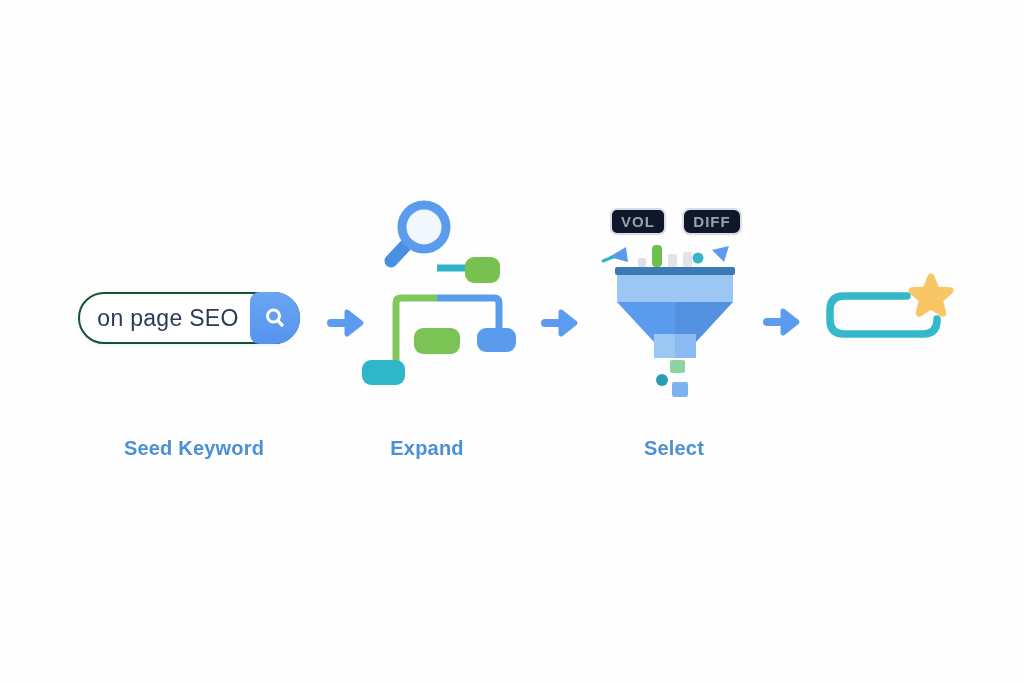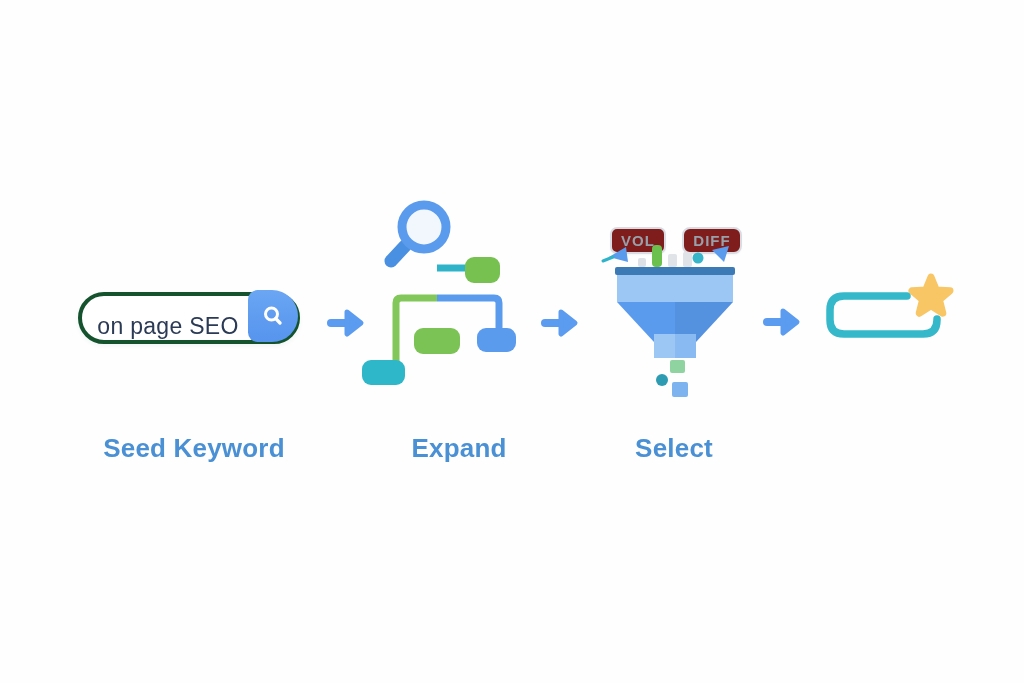--- a/index.html
+++ b/index.html
@@ -4,51 +4,50 @@
 <style>
   html,body{margin:0;padding:0;background:#ffffff;}
   .canvas{
     position:relative;width:1024px;height:683px;background:#fefefe;overflow:hidden;
     font-family:"Liberation Sans", sans-serif;
   }
   .abs{position:absolute;}
   
   .searchbar{
     left:78px;top:292px;width:222px;height:52px;
-    background:#ffffff;border:4px solid #14532d;border-radius:27px;
+    background:#ffffff;border:2px solid #14532d;border-radius:27px;
     box-shadow:0 2px 4px rgba(40,60,100,0.06);
-    display:flex;align-items:flex-end;box-sizing:border-box;
+    display:flex;align-items:center;box-sizing:border-box;
   }
   .search-query{
     flex:1;text-align:center;font-size:23px;color:#2b3a55;letter-spacing:.3px;
     padding-left:6px;white-space:nowrap;
   }
   .search-btn{
     width:50px;height:52px;margin:-2px -2px -2px 0;
     background:linear-gradient(180deg,#6aa6f3,#5694ee);
     border-radius:10px 27px 27px 10px;
     display:flex;align-items:center;justify-content:center;flex:none;
   }
   
   .tag{
-    height:27px;background:#7f1d1d;border:2px solid #d9dde3;border-radius:7px;
+    height:27px;background:#0f172a;border:2px solid #d9dde3;border-radius:7px;
     box-sizing:border-box;display:flex;align-items:center;justify-content:center;
     font-size:15px;font-weight:bold;color:#98a0aa;letter-spacing:1px;
     box-shadow:0 1px 2px rgba(0,0,0,0.04);
-    margin-top:19px;
   }
   .tag-vol{left:610px;top:208px;width:56px;}
   .tag-diff{left:682px;top:208px;width:60px;border-radius:8px;}
   
   .step-label{
     top:428px;height:40px;line-height:40px;text-align:center;
-    font-size:26px;font-weight:bold;color:#4a90d4;letter-spacing:.2px;
+    font-size:20px;font-weight:bold;color:#4a90d4;letter-spacing:.2px;
   }
   .label-1{left:64px;width:260px;}
-  .label-2{left:379px;width:160px;}
+  .label-2{left:347px;width:160px;}
   .label-3{left:594px;width:160px;}
   .label-4{left:805px;width:160px;}
 </style>
 </head>
 <body>
 
 <div class="canvas">
 
   <div class="abs searchbar">
     <span class="search-query">on page SEO</span>

